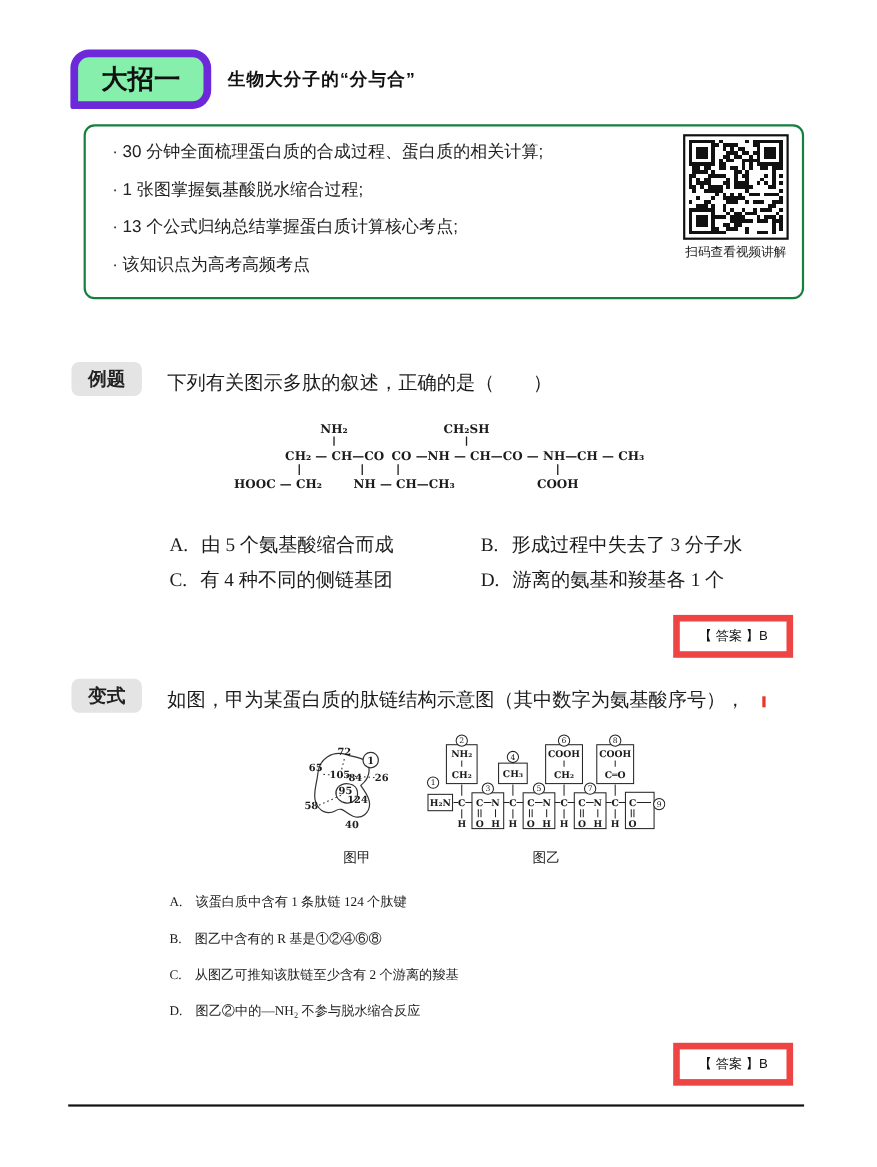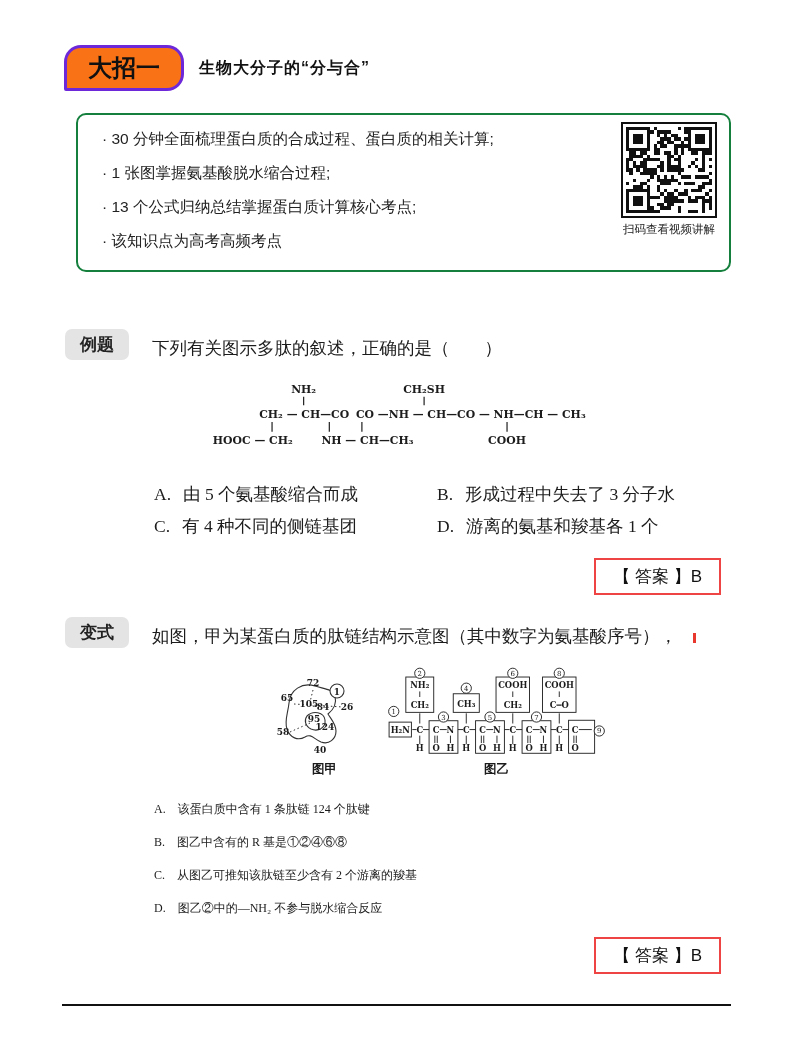--- a/index.html
+++ b/index.html
@@ -2,21 +2,21 @@
 <html><head>
 <meta charset="utf-8">
 <style>
   html,body{margin:0;padding:0;}
   body{width:797px;height:1061px;background:#ffffff;position:relative;
        font-family:"Liberation Serif","DejaVu Serif",serif;color:#1c1c1c;overflow:hidden;}
   .page{position:absolute;inset:0;}
 
   
   .hdr{position:absolute;left:64px;top:45px;display:flex;align-items:center;gap:15px;}
-  .hdr-badge{border:3px solid #6d28d9;background:#f97316;border-radius:17px 17px 17px 2px;
+  .hdr-badge{border:7px solid #6d28d9;background:#86efac;border-radius:17px 17px 17px 2px;
              padding:4px 21px;font-family:"Liberation Sans","DejaVu Sans",sans-serif;
              font-weight:bold;font-size:24px;color:#111;}
   .hdr-title{font-family:Liberation Sans, sans-serif;font-weight:bold;
              font-size:16px;color:#111;letter-spacing:1px;}
 
   
   .info-box{position:absolute;left:76px;top:113px;width:655px;height:159px;
             border:2px solid #15803d;border-radius:10px;box-sizing:border-box;}
   .bullets{position:absolute;left:24px;top:7px;
            font-family:"Liberation Sans","DejaVu Sans",sans-serif;
@@ -45,28 +45,28 @@
   svg.chem line{stroke:#1c1c1c;stroke-width:1.2;}
 
   .options-grid{margin:20px 0 0 89px;display:grid;grid-template-columns:283px auto;
                 row-gap:8px;font-size:17.5px;}
   .options-list{margin:15px 0 0 89px;font-size:12px;line-height:33px;}
   .opt-label{margin-right:12px;}
 
   .answer-row{display:flex;justify-content:flex-end;}
   .ans-example{margin-top:20px;}
   .ans-variant{margin-top:12px;}
-  .answer-badge{border:2px solid #ef4444;border-radius:0;padding:5px 17px;
+  .answer-badge{border:6px solid #ef4444;border-radius:0;padding:5px 17px;
                 font-family:"Liberation Sans","DejaVu Sans",sans-serif;
-                font-size:17px;color:#111;}
+                font-size:12px;color:#111;}
 
   
   .figures{display:flex;align-items:flex-end;gap:16px;margin:10px 0 0 212px;}
   .fig{text-align:center;}
-  .fig-caption{font-size:12.5px;font-weight:bold;margin-top:0;}
+  .fig-caption{font-size:12.5px;font-weight:normal;margin-top:10px;}
   svg.figjia path{fill:none;stroke:#333;stroke-width:1.1;}
   svg.figjia line{stroke:#333;stroke-width:1;}
   svg.figjia .dot{stroke-dasharray:1.5,2.6;}
   svg.figjia text{font-family:"DejaVu Serif","Liberation Serif",serif;font-weight:bold;font-size:9px;fill:#1c1c1c;text-anchor:middle;}
   svg.figjia circle{fill:#fff;stroke:#333;stroke-width:1.1;}
   svg.figyi rect{fill:none;stroke:#222;stroke-width:1;}
   svg.figyi line{stroke:#222;stroke-width:1;}
   svg.figyi circle{fill:#fff;stroke:#222;stroke-width:1;}
   svg.figyi text{font-family:"DejaVu Serif","Liberation Serif",serif;font-weight:bold;font-size:9px;fill:#1c1c1c;text-anchor:middle;}
   svg.figyi text.cn{font-size:7.5px;font-weight:normal;}

